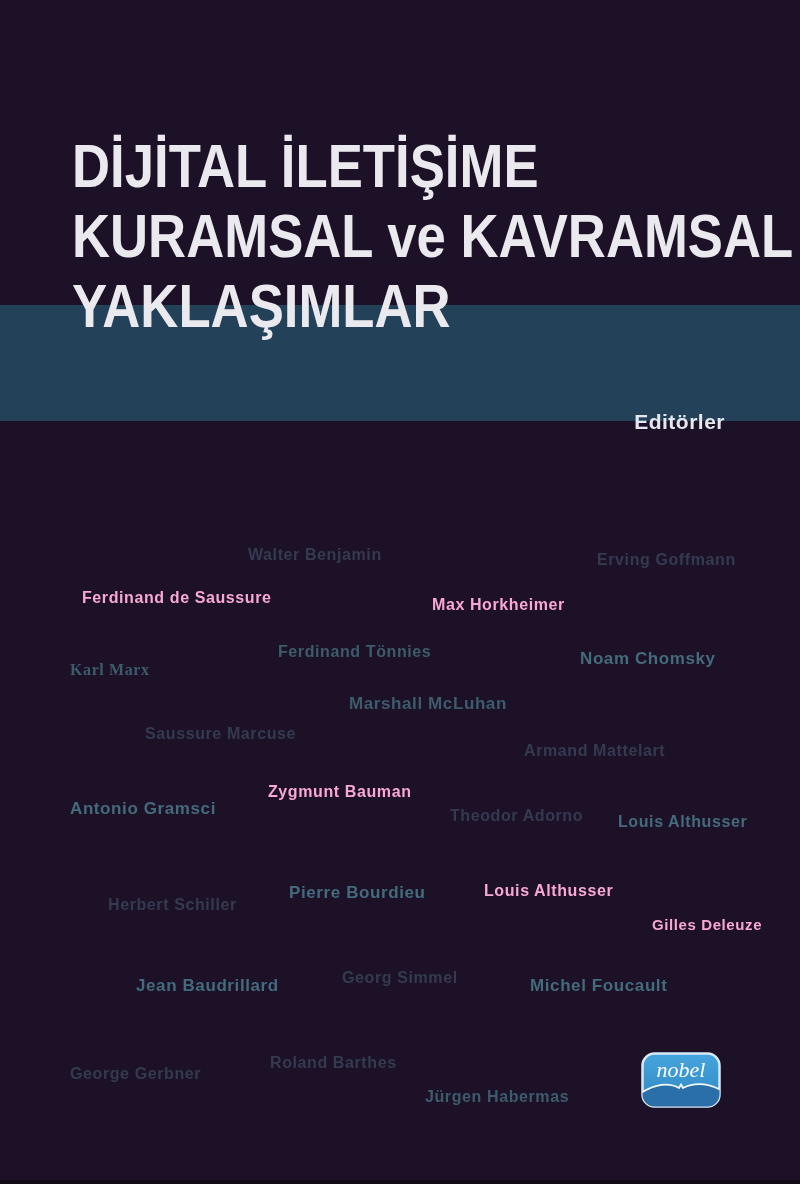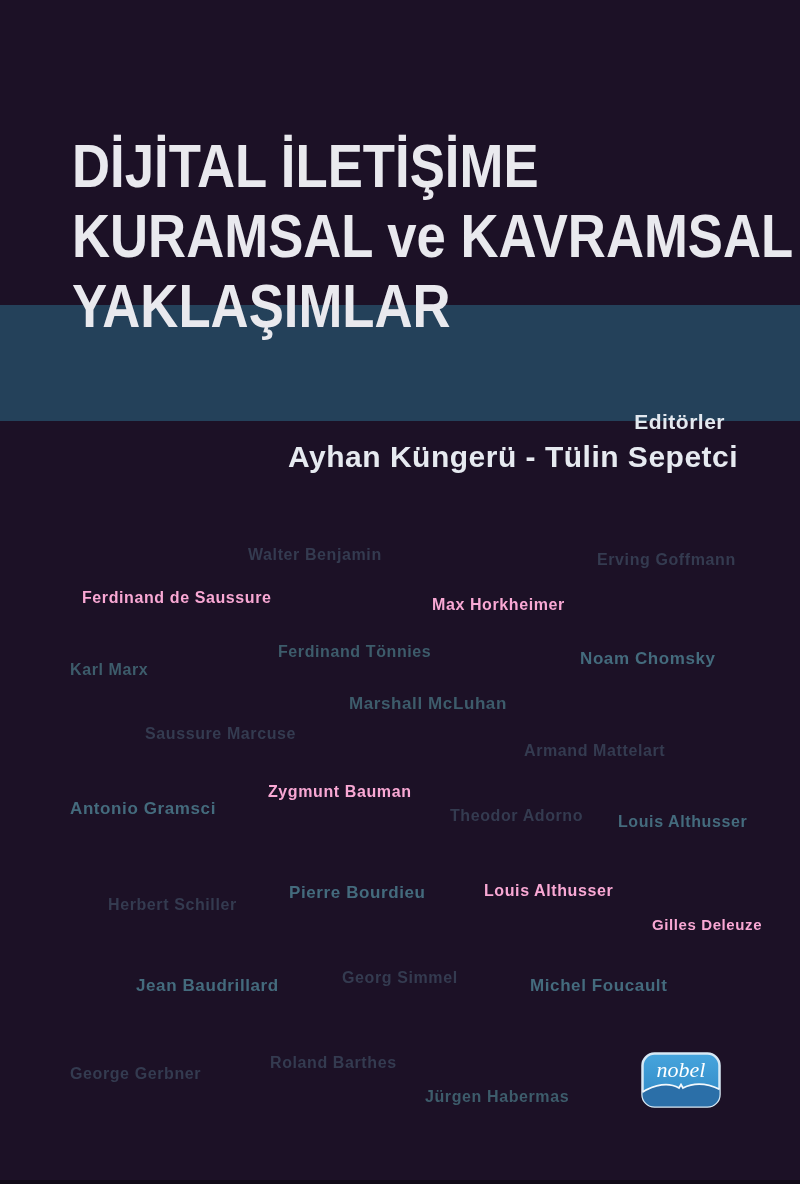--- a/index.html
+++ b/index.html
@@ -57,21 +57,21 @@
 
   <div class="band"></div>
 
   <div class="names-layer">
       <span class="theorist tone-dim" style="left: 248px; top: 546px; font-size: 16px;">Walter Benjamin</span>
       <span class="theorist tone-dim" style="left: 597px; top: 551px; font-size: 16px;">Erving Goffmann</span>
       <span class="theorist tone-mid" style="left: 82px; top: 589px; font-size: 16px;">Ferdinand de Saussure</span>
       <span class="theorist tone-mid" style="left: 432px; top: 596px; font-size: 16px;">Max Horkheimer</span>
       <span class="theorist tone-teal" style="left: 278px; top: 643px; font-size: 16px;">Ferdinand Tönnies</span>
       <span class="theorist tone-bright" style="left: 580px; top: 649px; font-size: 17px;">Noam Chomsky</span>
-      <span class="theorist tone-teal" style="left: 70px; top: 661px; font-size: 16px;">Karl Marx</span>
+      <span class="theorist tone-teal" style="left: 70px; top: 661px; font-size: 16px; font-family: Liberation Serif, serif;">Karl Marx</span>
       <span class="theorist tone-teal" style="left: 349px; top: 694px; font-size: 17px;">Marshall McLuhan</span>
       <span class="theorist tone-dim" style="left: 145px; top: 725px; font-size: 16px;">Saussure Marcuse</span>
       <span class="theorist tone-dim" style="left: 524px; top: 742px; font-size: 16px;">Armand Mattelart</span>
       <span class="theorist tone-mid" style="left: 268px; top: 783px; font-size: 16px;">Zygmunt Bauman</span>
       <span class="theorist tone-bright" style="left: 70px; top: 799px; font-size: 17px;">Antonio Gramsci</span>
       <span class="theorist tone-dim" style="left: 450px; top: 807px; font-size: 16px;">Theodor Adorno</span>
       <span class="theorist tone-bright" style="left: 618px; top: 813px; font-size: 16px;">Louis Althusser</span>
       <span class="theorist tone-bright" style="left: 289px; top: 883px; font-size: 17px;">Pierre Bourdieu</span>
       <span class="theorist tone-mid" style="left: 484px; top: 882px; font-size: 16px;">Louis Althusser</span>
       <span class="theorist tone-dim" style="left: 108px; top: 896px; font-size: 16px;">Herbert Schiller</span>
@@ -84,21 +84,20 @@
       <span class="theorist tone-teal" style="left: 425px; top: 1088px; font-size: 16px;">Jürgen Habermas</span>
     </div>
 
   <div class="title">
     <span class="tline">DİJİTAL İLETİŞİME</span>
     <span class="tline">KURAMSAL ve KAVRAMSAL</span>
     <span class="tline">YAKLAŞIMLAR</span>
   </div>
 
   <div class="editors-label">Editörler</div>
-  <div class="editors-names">Ayhan Küngerü - Tülin Sepetci</div>
 
   <div class="logo">
     <svg width="80" height="56" viewBox="0 0 80 56" xmlns="http://www.w3.org/2000/svg">
       <defs>
         <linearGradient id="lg" x1="0" y1="0" x2="0" y2="1">
           <stop offset="0" stop-color="#46a5dd"></stop>
           <stop offset="1" stop-color="#2f86c2"></stop>
         </linearGradient>
         <clipPath id="clip">
           <rect x="1.5" y="1.5" width="77" height="53" rx="12" ry="12"></rect>

